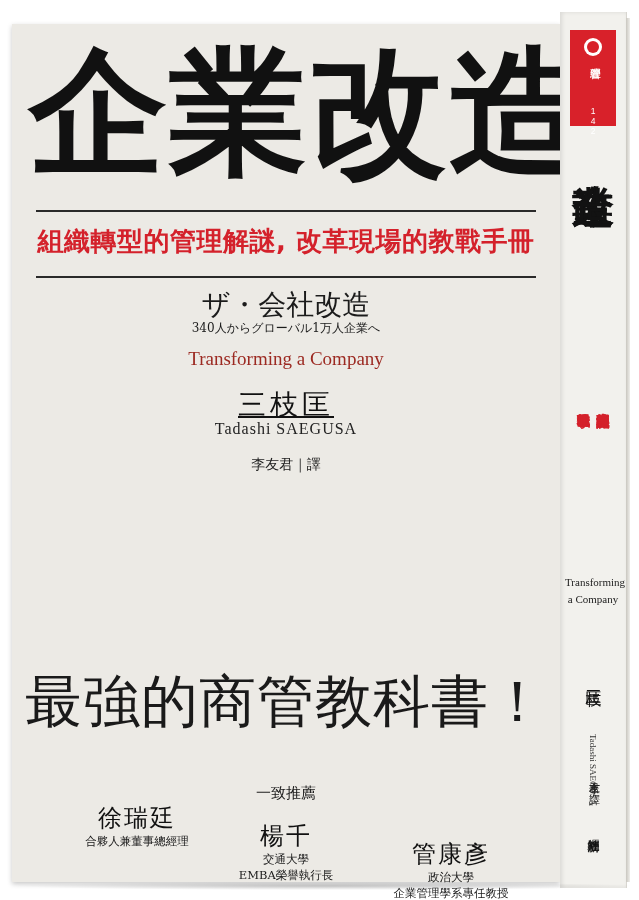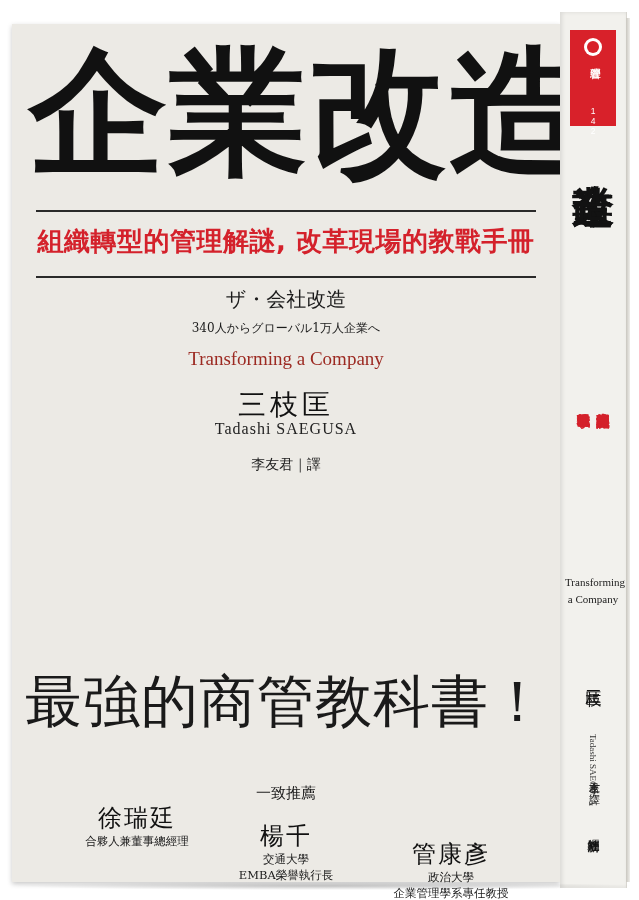--- a/index.html
+++ b/index.html
@@ -84,21 +84,21 @@
   }
 
   .jp-title {
     position: absolute;
     left: 50%;
     transform: translateX(-50%);
     top: 262px;
     width: 520px;
     text-align: center;
     font-family: "DejaVu Serif", "Liberation Serif", serif;
-    font-size: 20px;
+    font-size: 28px;
     color: #1b1b1b;
     white-space: nowrap;
   }
   .jp-sub {
     position: absolute;
     left: 50%;
     transform: translateX(-50%);
     top: 296px;
     width: 520px;
     text-align: center;
@@ -125,20 +125,21 @@
     left: 50%;
     transform: translateX(-50%);
     top: 362px;
     width: 520px;
     text-align: center;
     font-family: "DejaVu Serif", "Liberation Serif", serif;
     font-size: 28px;
     letter-spacing: 4px;
     color: #111111;
     white-space: nowrap;
+    text-decoration: underline;
   }
   .author-en {
     position: absolute;
     left: 50%;
     transform: translateX(-50%);
     top: 396px;
     width: 520px;
     text-align: center;
     font-family: "Liberation Serif", "DejaVu Serif", serif;
     font-size: 16px;

